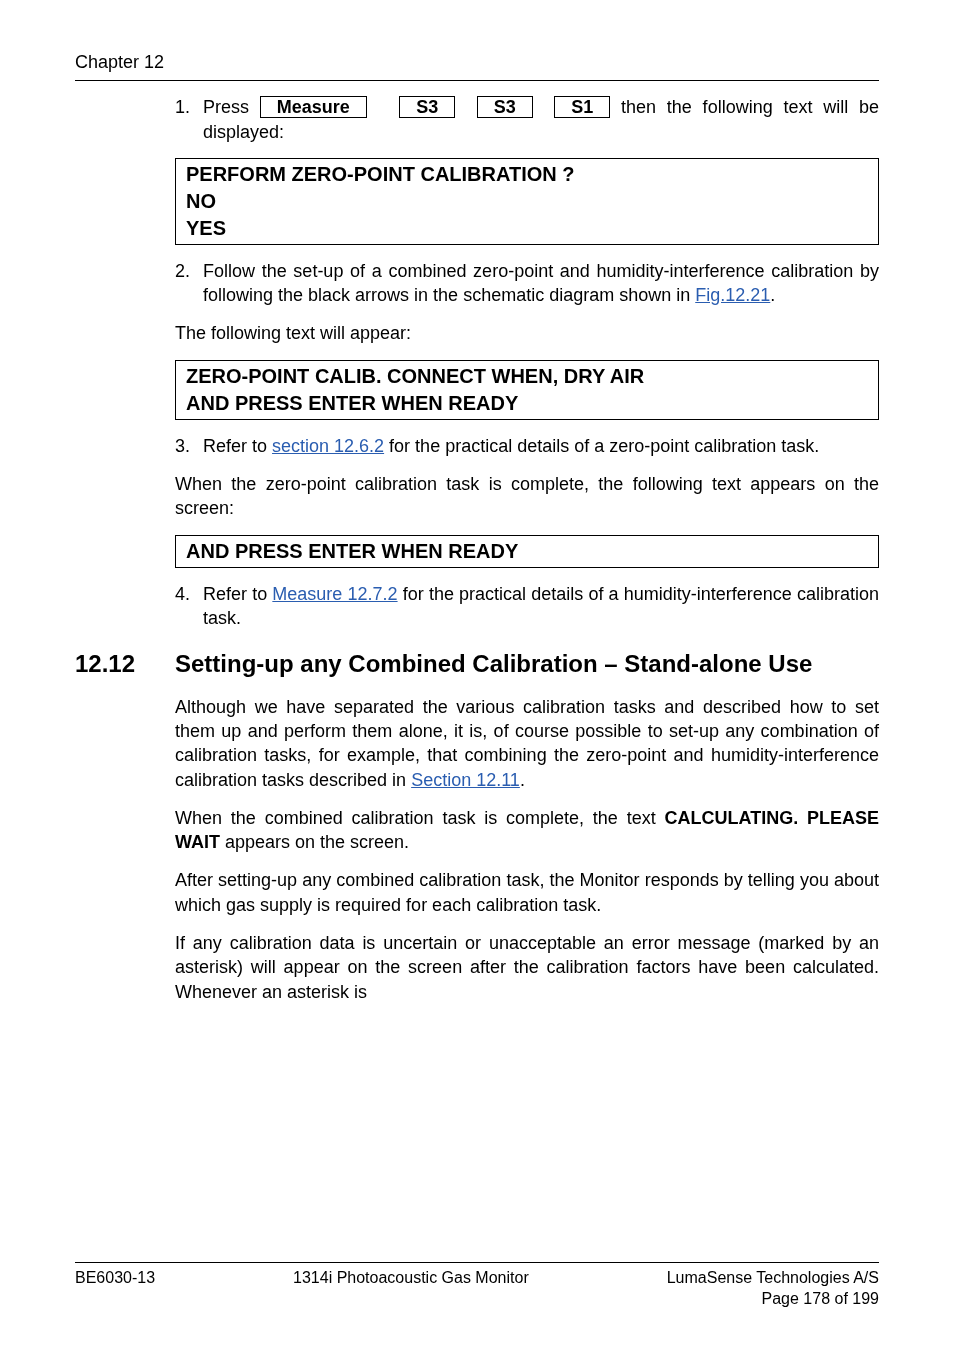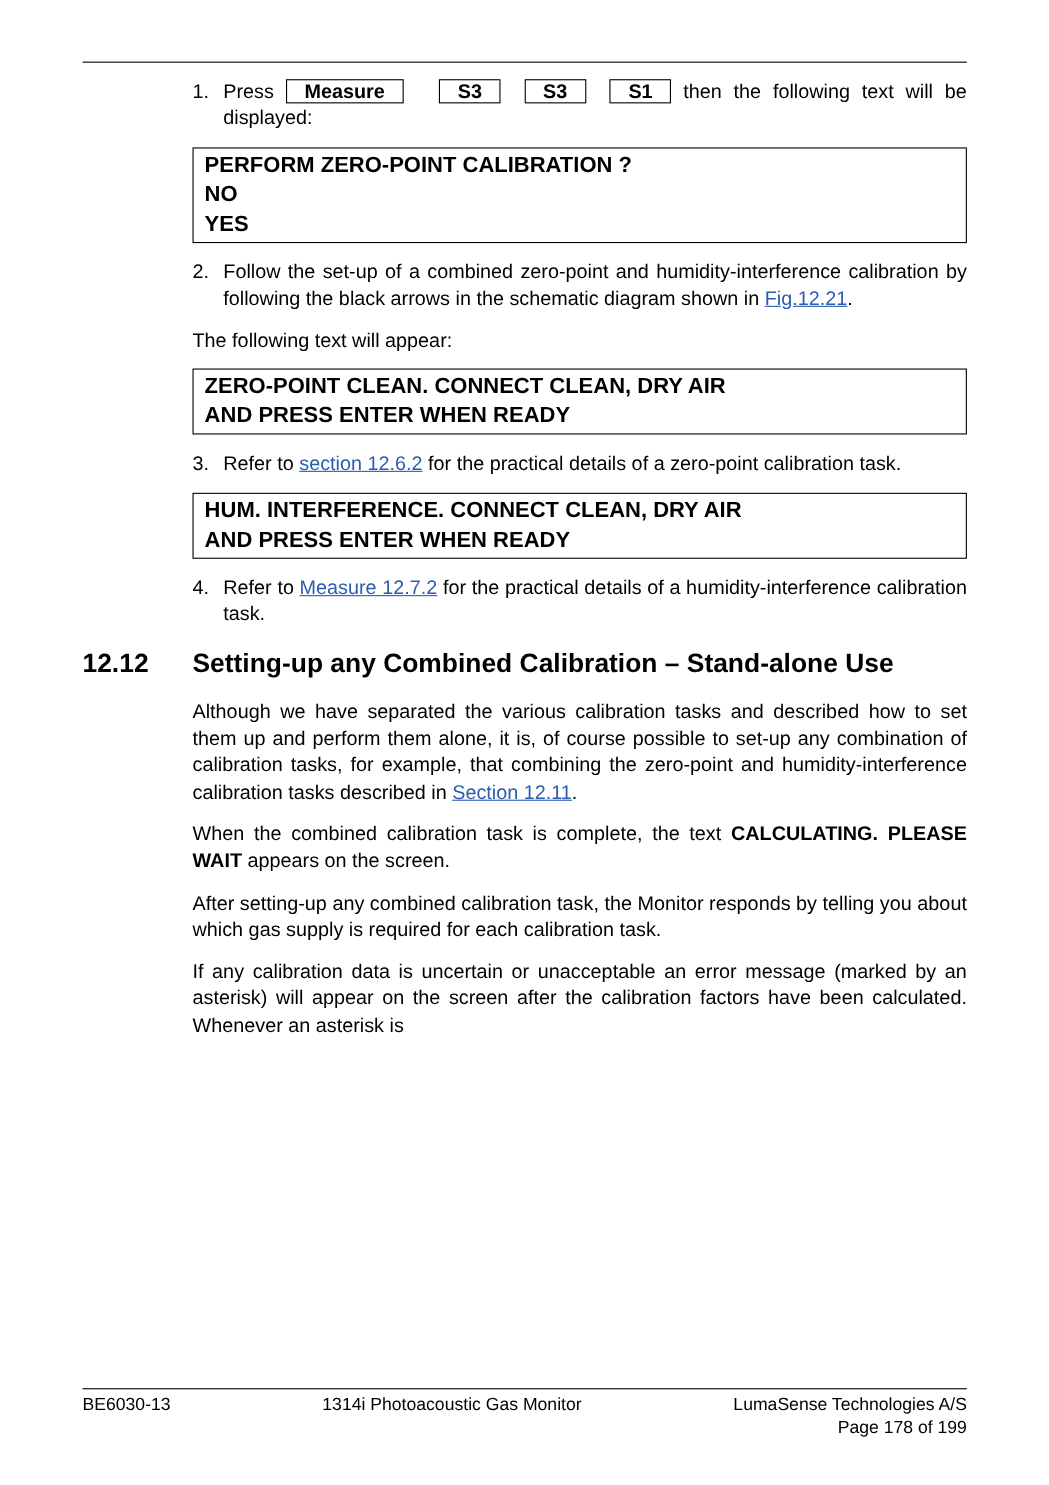--- a/index.html
+++ b/index.html
@@ -33,20 +33,21 @@
   .section-title {font-weight:bold; font-size:24px; text-align:justify;}
   .bold {font-weight:bold;}
   .footer-line {border-top:1px solid #000; margin-bottom:4px;}
   .footer-row {display:flex; justify-content:space-between; font-size:16px;}
   .footer-right {text-align:right;}
 </style>
 </head>
 <body>
 
 <div>
+  <div class="chapter-label">Chapter 12</div>
   <div class="header-line"></div>
 </div>
 
 <div class="content">
 
   <div class="step body-left">
     <div class="step-num">1.</div>
     <div class="step-body">
       <span>Press </span>
       <span class="keycap">Measure</span>&nbsp;&nbsp;
@@ -68,34 +69,34 @@
   <div class="step body-left">
     <div class="step-num">2.</div>
     <div class="step-body">
       <span>Follow the set-up of a combined zero-point and humidity-interference calibration by following the black arrows in the schematic diagram shown in </span><a href="#" class="link">Fig.12.21</a><span>.</span>
     </div>
   </div>
 
   <div class="plain-para">The following text will appear:</div>
 
   <div class="display-box">
-    <span class="center">ZERO-POINT CLEAN. CONNECT CLEAN, DRY AIR</span>
+    <span class="center">ZERO-POINT CALIB. CONNECT WHEN, DRY AIR</span>
     <span class="center">AND PRESS ENTER WHEN READY</span>
   </div>
 
   <div class="step body-left">
     <div class="step-num">3.</div>
     <div class="step-body">
       <span>Refer to </span><a href="#" class="link">section 12.6.2</a><span> for the practical details of a zero-point calibration task.</span>
     </div>
   </div>
 
+  <div class="plain-para">When the zero-point calibration task is complete, the following text appears on the screen:</div>
 
   <div class="display-box">
-    <span class="center">HUM. INTERFERENCE. CONNECT CLEAN, DRY AIR</span>
     <span class="center">AND PRESS ENTER WHEN READY</span>
   </div>
 
   <div class="step body-left">
     <div class="step-num">4.</div>
     <div class="step-body">
       <span>Refer to </span><a href="#" class="link">Measure 12.7.2</a><span> for the practical details of a humidity-interference calibration task.</span>
     </div>
   </div>
 

